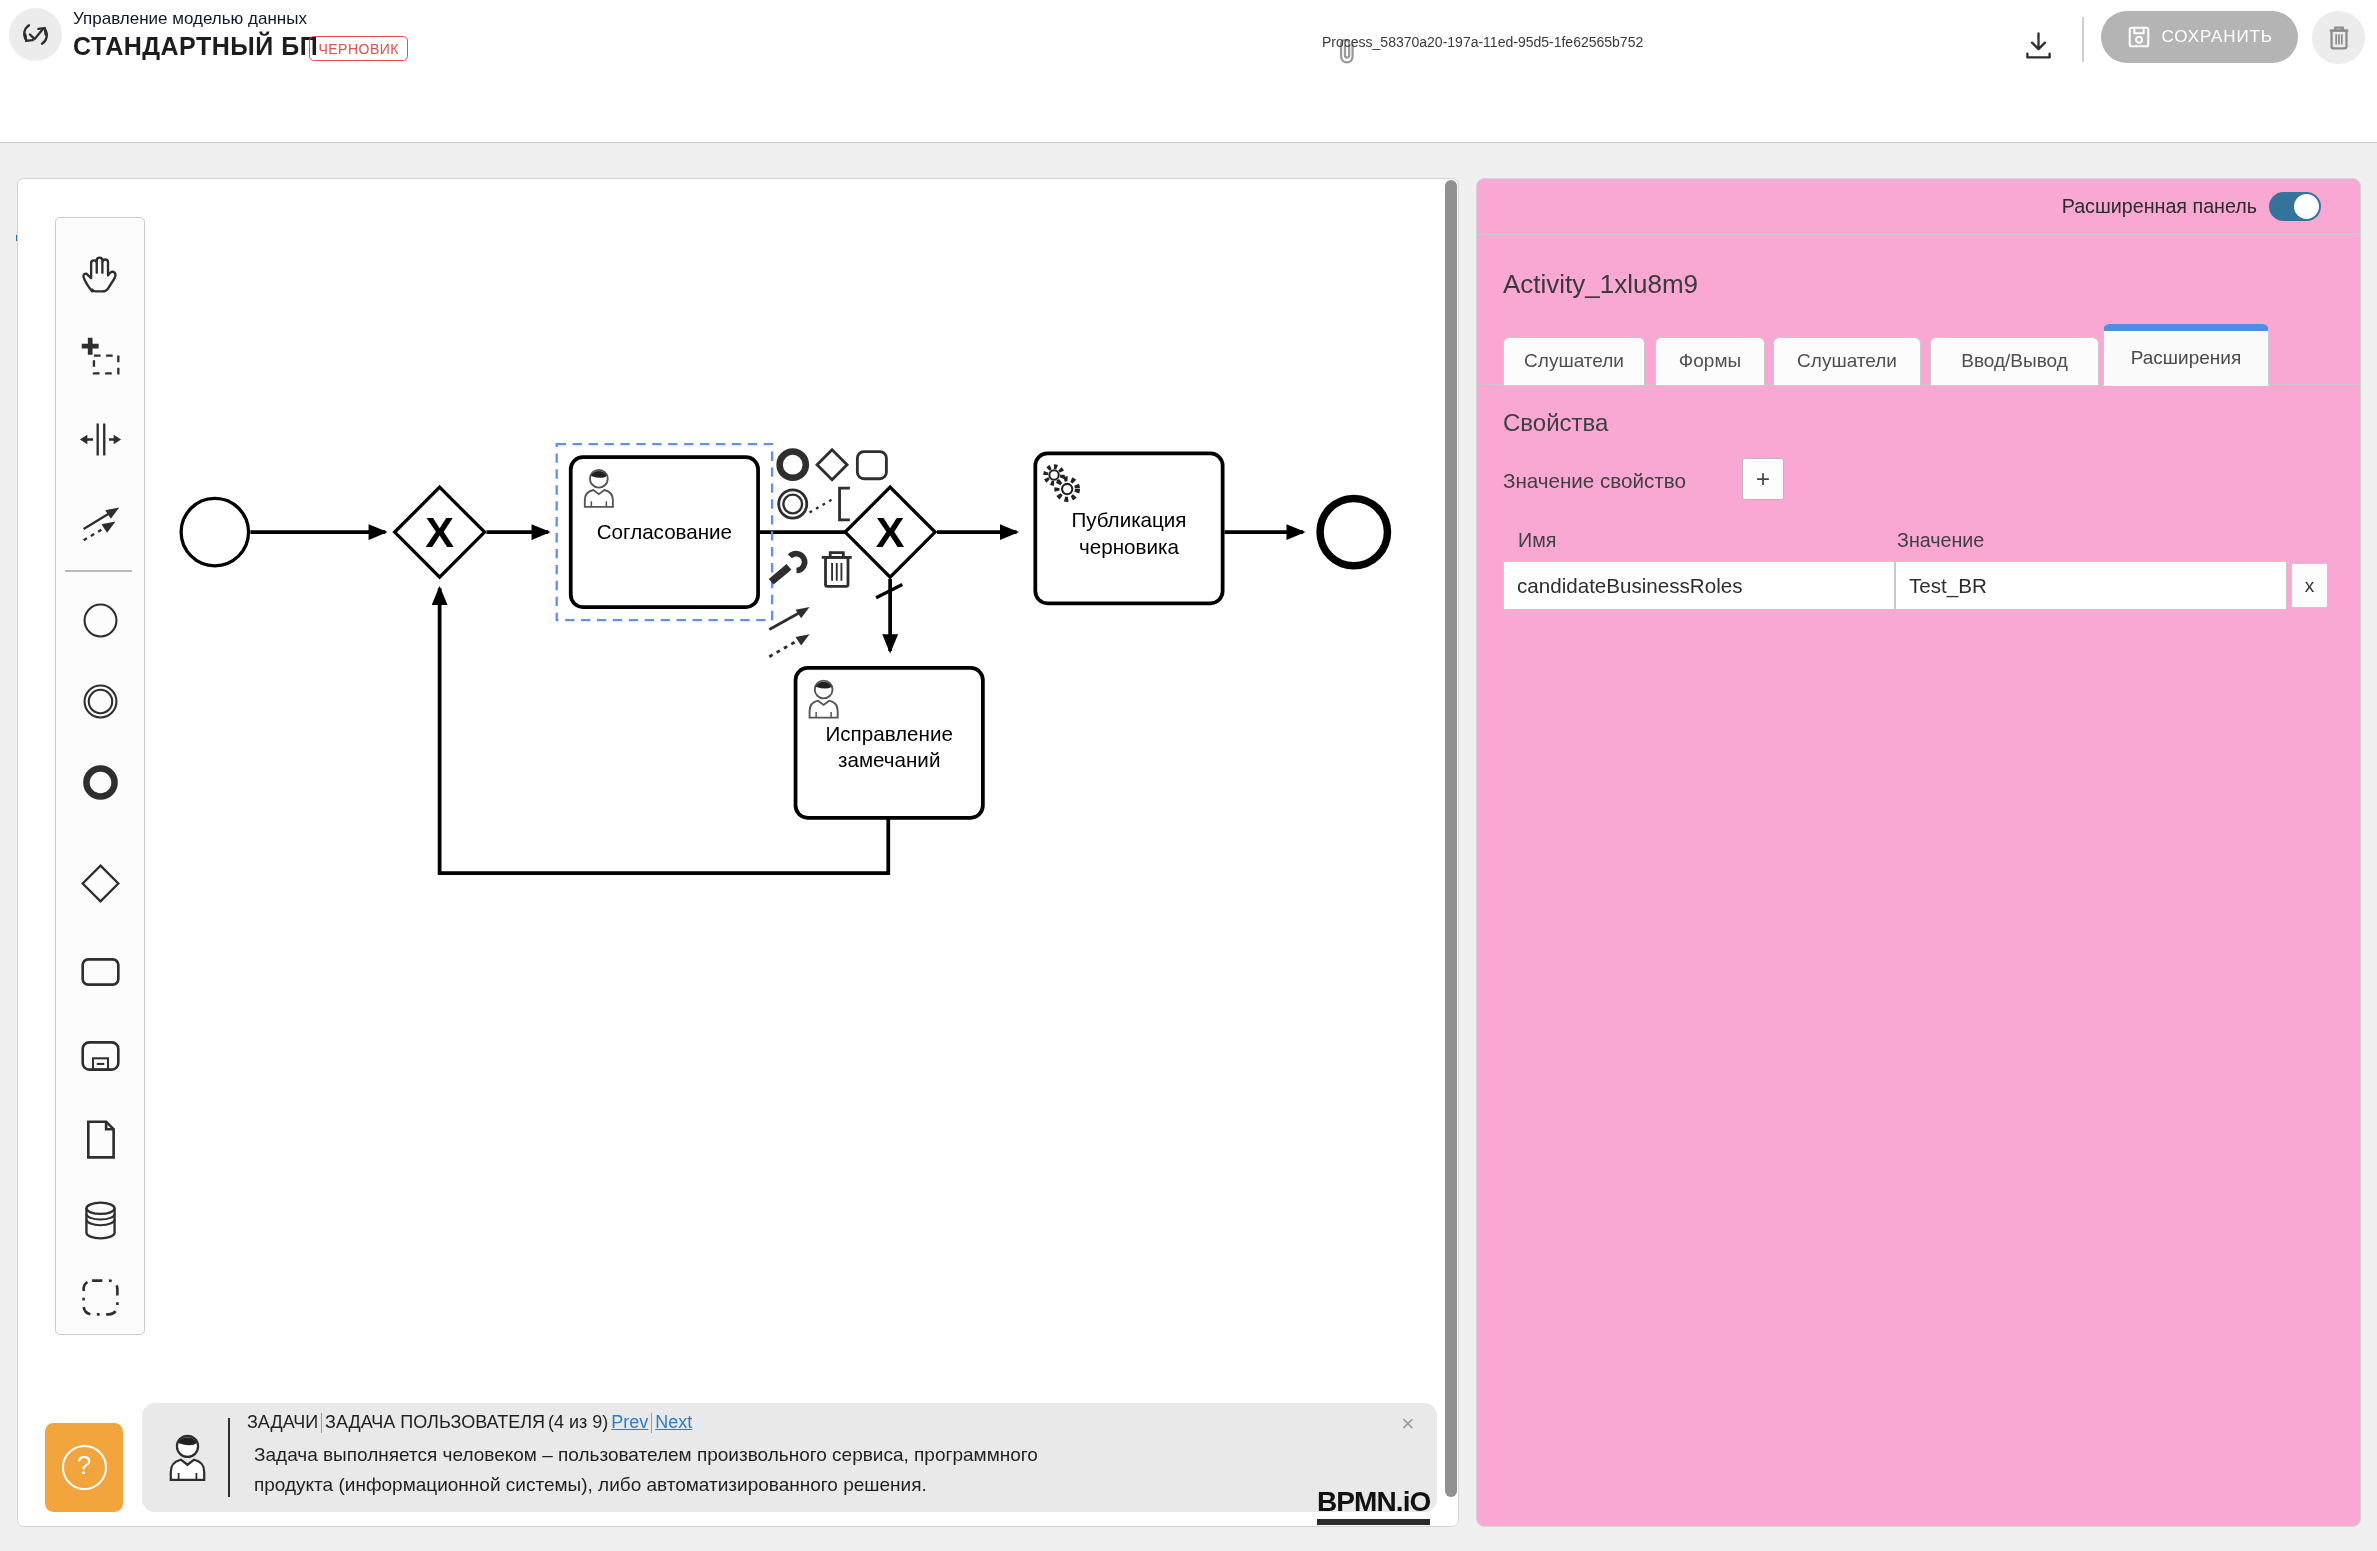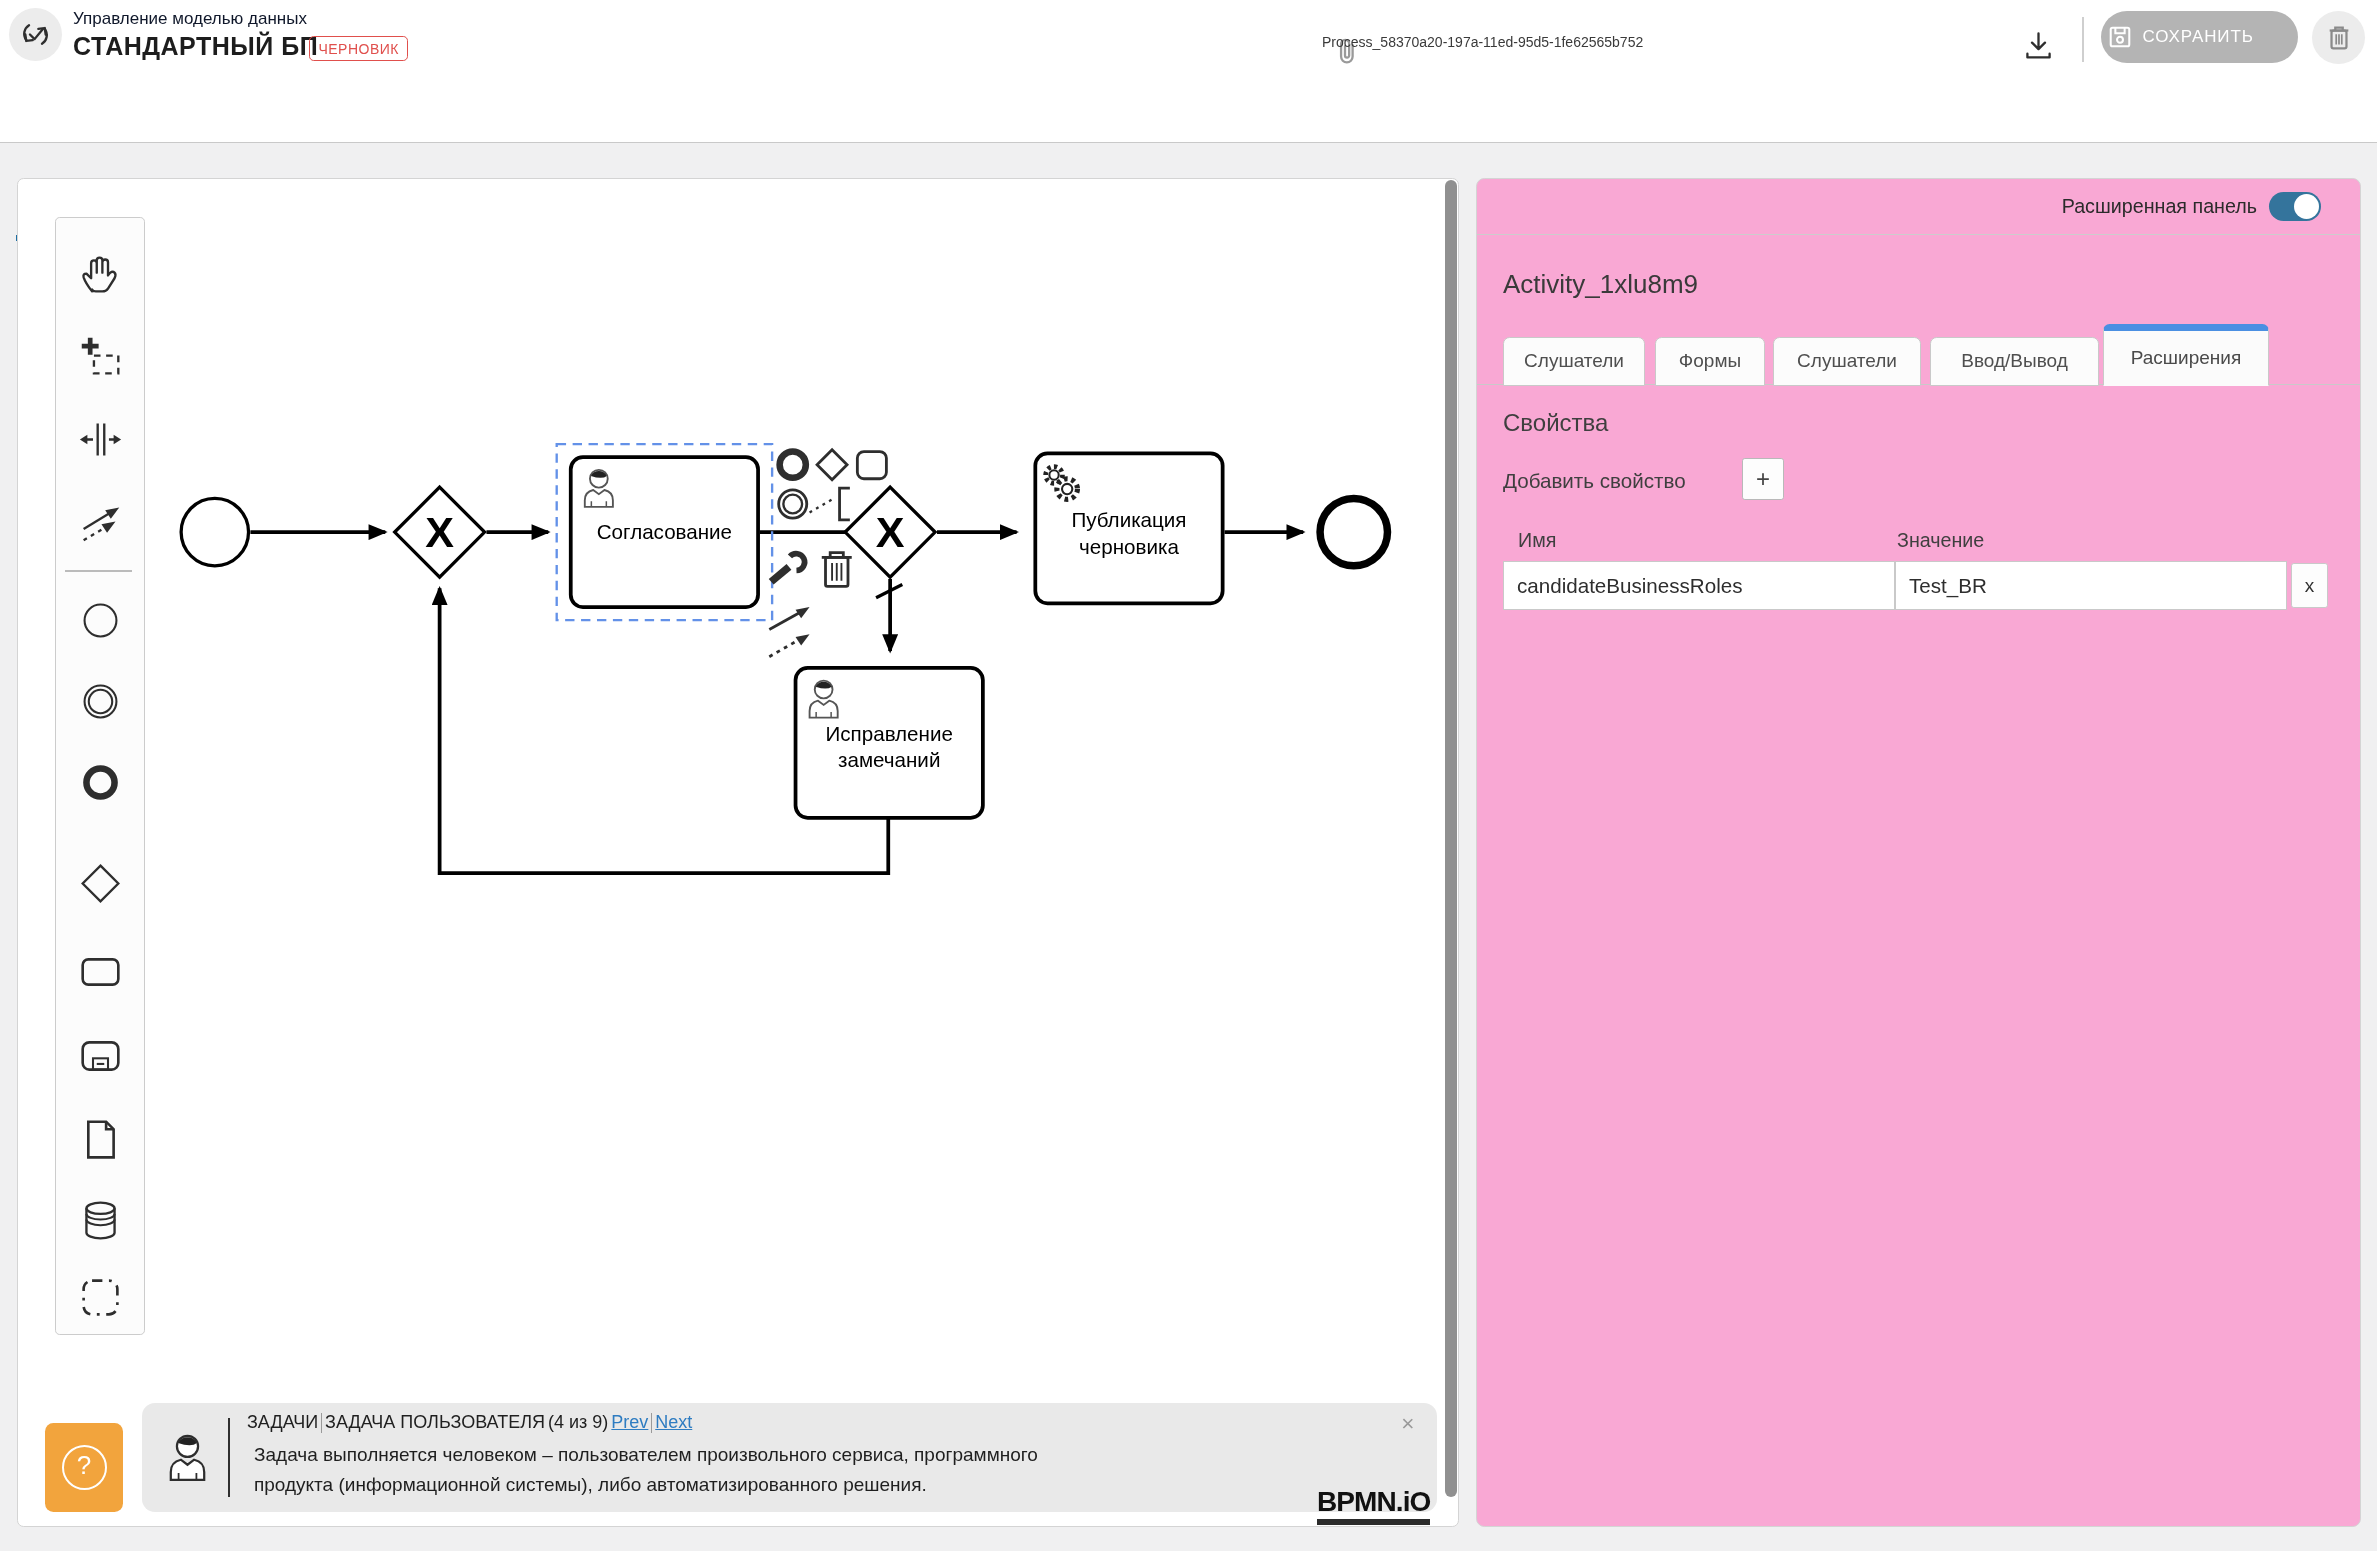--- a/index.html
+++ b/index.html
@@ -7,21 +7,21 @@
   .abs{position:absolute;}
   
   #header{left:0;top:0;width:2378px;height:97px;background:#fff;}
   #tabbar{left:0;top:97px;width:2378px;height:46px;background:#fff;border-bottom:1.9px solid #c9c9c9;box-sizing:border-box;}
   .avatar{left:9.4px;top:7.5px;width:53px;height:53px;border-radius:50%;background:#ececec;display:flex;align-items:center;justify-content:center;}
   .subtitle{left:73px;top:9.4px;font-size:17px;color:#0f172a;}
   .title{left:73px;top:32px;font-size:25px;font-weight:bold;color:#1d1d1d;letter-spacing:0.5px;}
   .badge{left:309px;top:36px;font-size:14px;color:#e04f4c;border:1.9px solid #e04f4c;border-radius:4.7px;padding:3.7px 8.4px;letter-spacing:0.5px;}
   .procid{left:1322px;top:34px;font-size:14px;color:#3a3a3a;}
   .hdr-divider{left:2082px;top:17px;width:1.9px;height:45px;background:#cfcfcf;}
-  .save-btn{left:2101px;top:11.2px;width:197px;height:52px;background:#b4b4b4;border:none;border-radius:26px;color:#fff;font-size:17px;letter-spacing:0.9px;display:flex;align-items:center;justify-content:flex-start;gap:9.4px;cursor:pointer;font-family:inherit;}
+  .save-btn{left:2101px;top:11.2px;width:197px;height:52px;background:#b4b4b4;border:none;border-radius:26px;color:#fff;font-size:17px;letter-spacing:0.9px;display:flex;align-items:center;justify-content:center;gap:9.4px;cursor:pointer;font-family:inherit;}
   .trash-btn{left:2312px;top:11.2px;width:53px;height:53px;border-radius:50%;background:#ececec;border:none;display:flex;align-items:center;justify-content:center;cursor:pointer;}
   .navtab{top:105px;font-size:20.6px;color:#333;cursor:pointer;}
   .navtab.active{color:#1e6fa3;}
   .nav-underline{left:16px;top:138px;width:79px;height:5.6px;background:#1e6fa3;}
   
   #canvas{left:17px;top:178px;width:1442px;height:1349px;background:#fff;border:1.9px solid #d4d4d4;border-radius:6.6px;box-sizing:border-box;}
   #palette{left:55px;top:217px;width:90px;height:1118px;background:#fcfcfc;border:1.9px solid #ccc;border-radius:4.7px;box-sizing:border-box;}
   .pal-icon{position:absolute;left:21.5px;width:45px;height:45px;cursor:pointer;}
   .pal-sep{position:absolute;left:9.4px;top:352px;width:67px;height:1.9px;background:#bbb;}
   #scrollbar{left:1445px;top:180px;width:12px;height:1317px;background:#909090;border-radius:6.6px;}
@@ -299,21 +299,21 @@
 
     <div class="ptabs">
       <div class="ptab" style="left:26px;width:142px">Слушатели</div>
       <div class="ptab" style="left:178px;width:110px">Формы</div>
       <div class="ptab" style="left:296px;width:148px">Слушатели</div>
       <div class="ptab" style="left:453px;width:169px">Ввод/Вывод</div>
       <div class="ptab active" style="left:626px;width:166px">Расширения</div>
     </div>
 
     <div class="sec-title">Свойства</div>
-    <div class="addprop-label">Добавить свойство</div>
+    <div class="addprop-label">Значение свойство</div>
     <button class="addprop-btn">+</button>
 
     <div class="col-hdr" style="left:41px">Имя</div>
     <div class="col-hdr" style="left:420px">Значение</div>
 
     <input class="prop-input" style="left: 26px; width: 392px;" value="candidateBusinessRoles">
     <input class="prop-input" style="left: 418px; width: 392px;" value="Test_BR">
     <button class="prop-del">x</button>
   </div>
 

